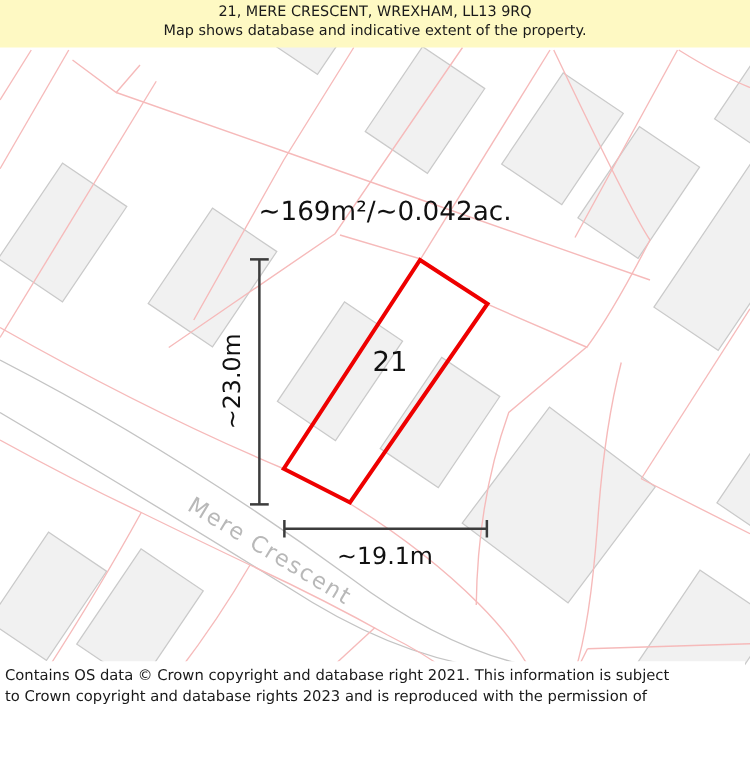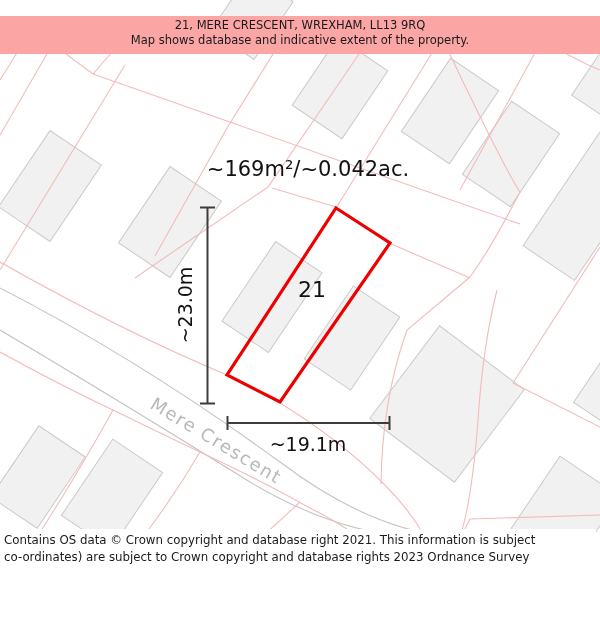--- a/index.html
+++ b/index.html
@@ -1,18 +1,18 @@
 <!DOCTYPE html>
 <html><head>
 <meta charset="utf-8">
 <style>
   html,body{margin:0;padding:0;background:#ffffff;}
   body{width:600px;height:625px;position:relative;overflow:hidden;
        font-family:"DejaVu Sans","Liberation Sans",sans-serif;color:#1a1a1a;}
-  .header{position:absolute;top:16px;left:0;width:600px;height:38px;background:#fca5a5;
+  .header{position:absolute;top:0;left:0;width:600px;height:38px;background:#fef9c3;
           text-align:center;z-index:3;padding-top:2px;box-sizing:border-box;}
   .header .title{font-size:11.5px;line-height:15px;color:#1a1a1a;}
   .header .subtitle{font-size:11.5px;line-height:15px;color:#1a1a1a;}
   .mapwrap{position:absolute;top:0;left:0;width:600px;height:625px;z-index:1;}
   .footer{position:absolute;top:529px;left:0;width:596px;height:88px;background:#ffffff;
           z-index:3;padding:3px 4px 0 4px;box-sizing:border-box;}
   .footer .fline{font-size:11.8px;line-height:16.8px;white-space:nowrap;color:#1a1a1a;}
   svg text{font-family:"DejaVu Sans","Liberation Sans",sans-serif;}
   .arealbl{font-size:21px;fill:#111111;}
   .plotnum{font-size:22px;fill:#111111;}
@@ -98,14 +98,14 @@
 </svg>
 </div>
 
 <div class="header">
   <div class="title">21, MERE CRESCENT, WREXHAM, LL13 9RQ</div>
   <div class="subtitle">Map shows database and indicative extent of the property.</div>
 </div>
 
 <div class="footer">
   <div class="fline">Contains OS data © Crown copyright and database right 2021. This information is subject</div>
-  <div class="fline">co-ordinates) are subject to Crown copyright and database rights 2023 Ordnance Survey</div>
+  <div class="fline">to Crown copyright and database rights 2023 and is reproduced with the permission of</div>
 </div>
 
 </body></html>

